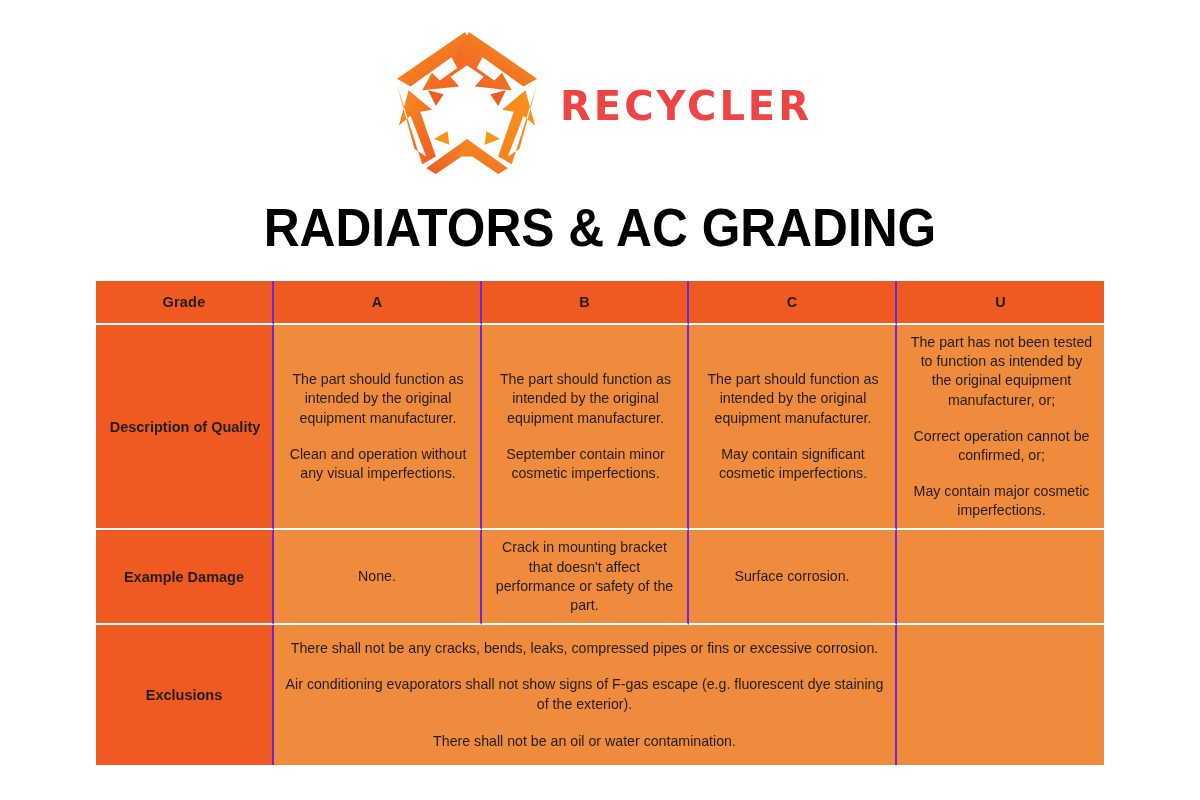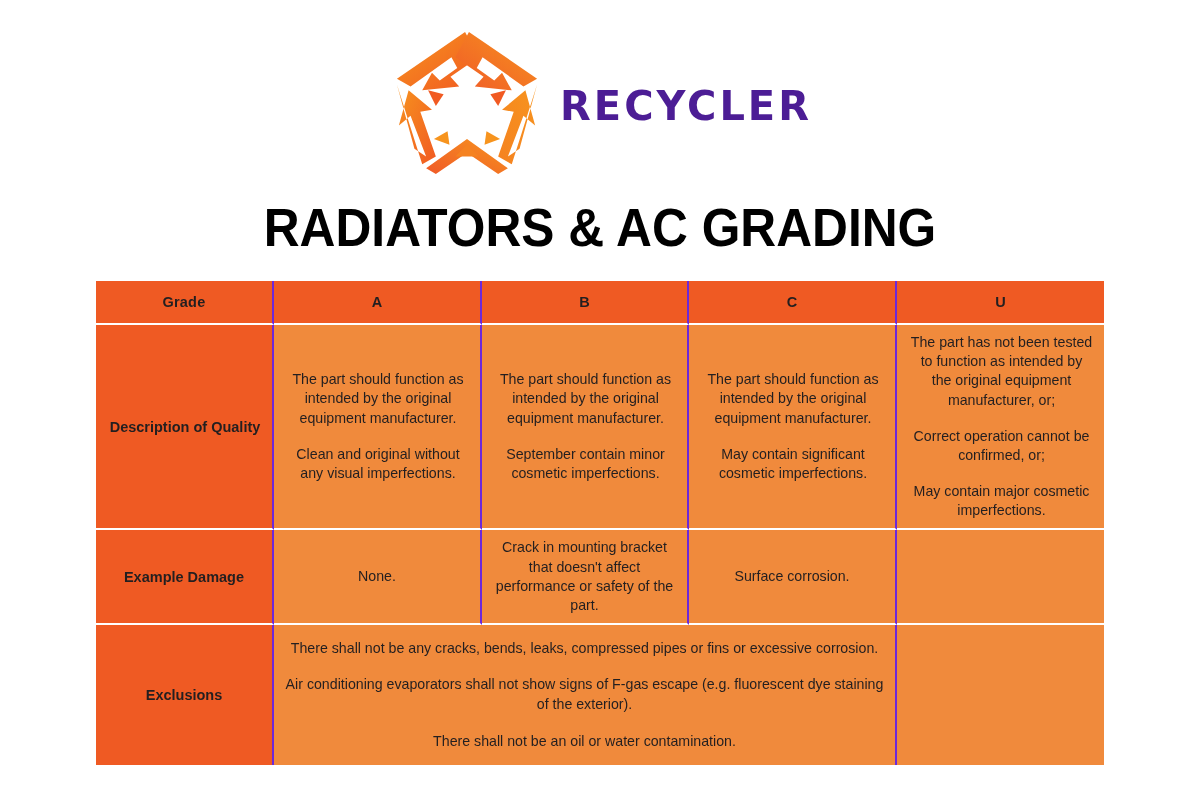--- a/index.html
+++ b/index.html
@@ -37,21 +37,21 @@
     display: flex;
     flex-direction: column;
     justify-content: center;
     margin-top: 6px;
   }
   .logo-title {
     font-family: "DejaVu Sans", sans-serif;
     font-size: 40px;
     font-weight: bold;
     letter-spacing: 3px;
-    color: #4c1d95;
+    color: #ef4444;
     line-height: 1.05;
   }
   .logo-sub {
     font-family: "Liberation Sans", sans-serif;
     font-size: 23px;
     font-weight: normal;
     color: #E8863F;
     letter-spacing: 0.2px;
     margin-top: 6px;
     line-height: 1.1;
@@ -191,21 +191,21 @@
       <th class="head-cell">C</th>
       <th class="head-cell">U</th>
     </tr>
   </thead>
   <tbody>
 
     <tr class="r-desc">
       <td class="row-label">Description of Quality</td>
       <td class="body-cell">
         <p class="cell-para">The part should function as intended by the original equipment manufacturer.</p>
-        <p class="cell-para">Clean and original without any visual imperfections.</p>
+        <p class="cell-para">Clean and operation without any visual imperfections.</p>
       </td>
       <td class="body-cell">
         <p class="cell-para">The part should function as intended by the original equipment manufacturer.</p>
         <p class="cell-para">September contain minor cosmetic imperfections.</p>
       </td>
       <td class="body-cell">
         <p class="cell-para">The part should function as intended by the original equipment manufacturer.</p>
         <p class="cell-para">May contain significant cosmetic imperfections.</p>
       </td>
       <td class="body-cell">

